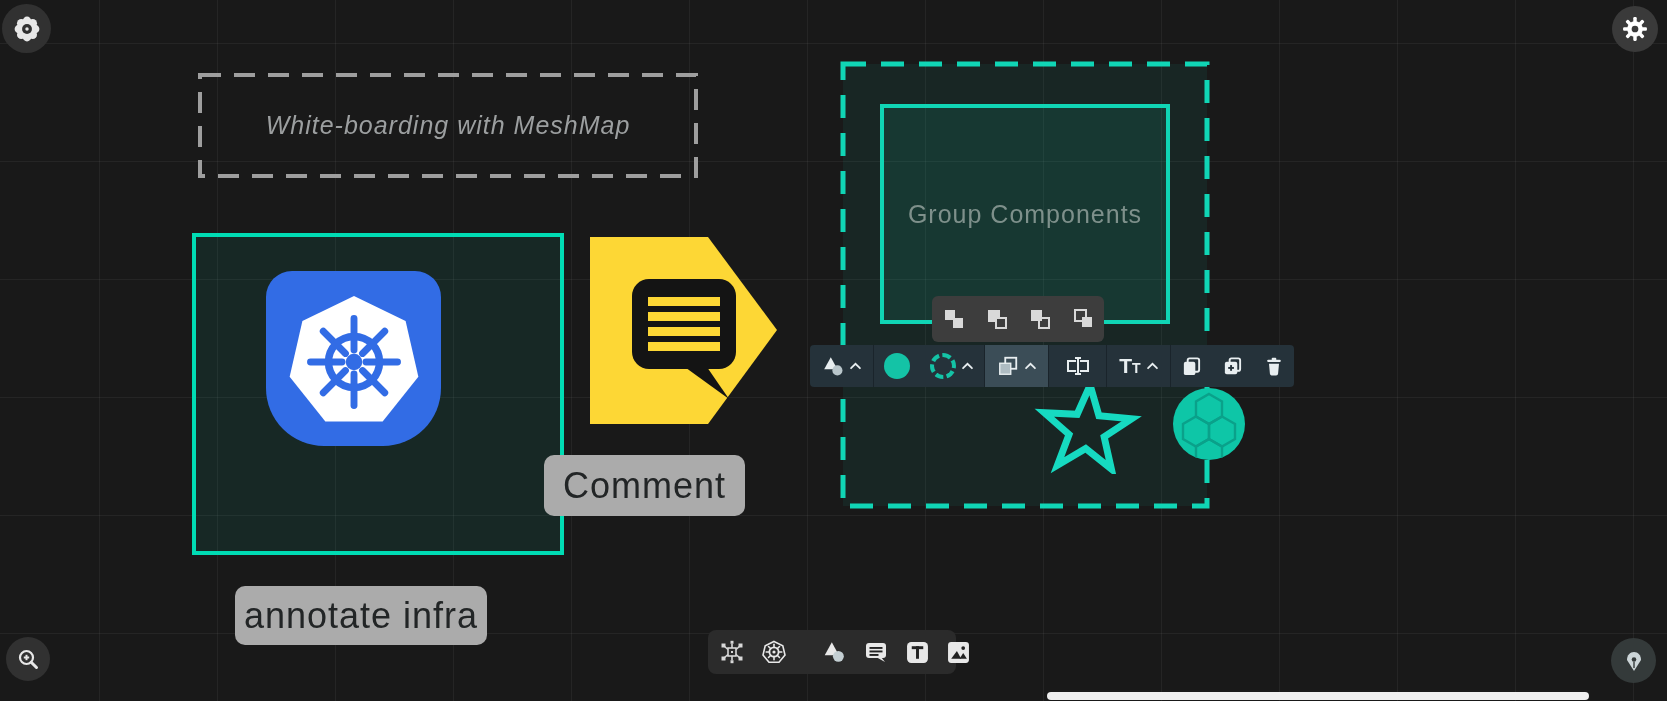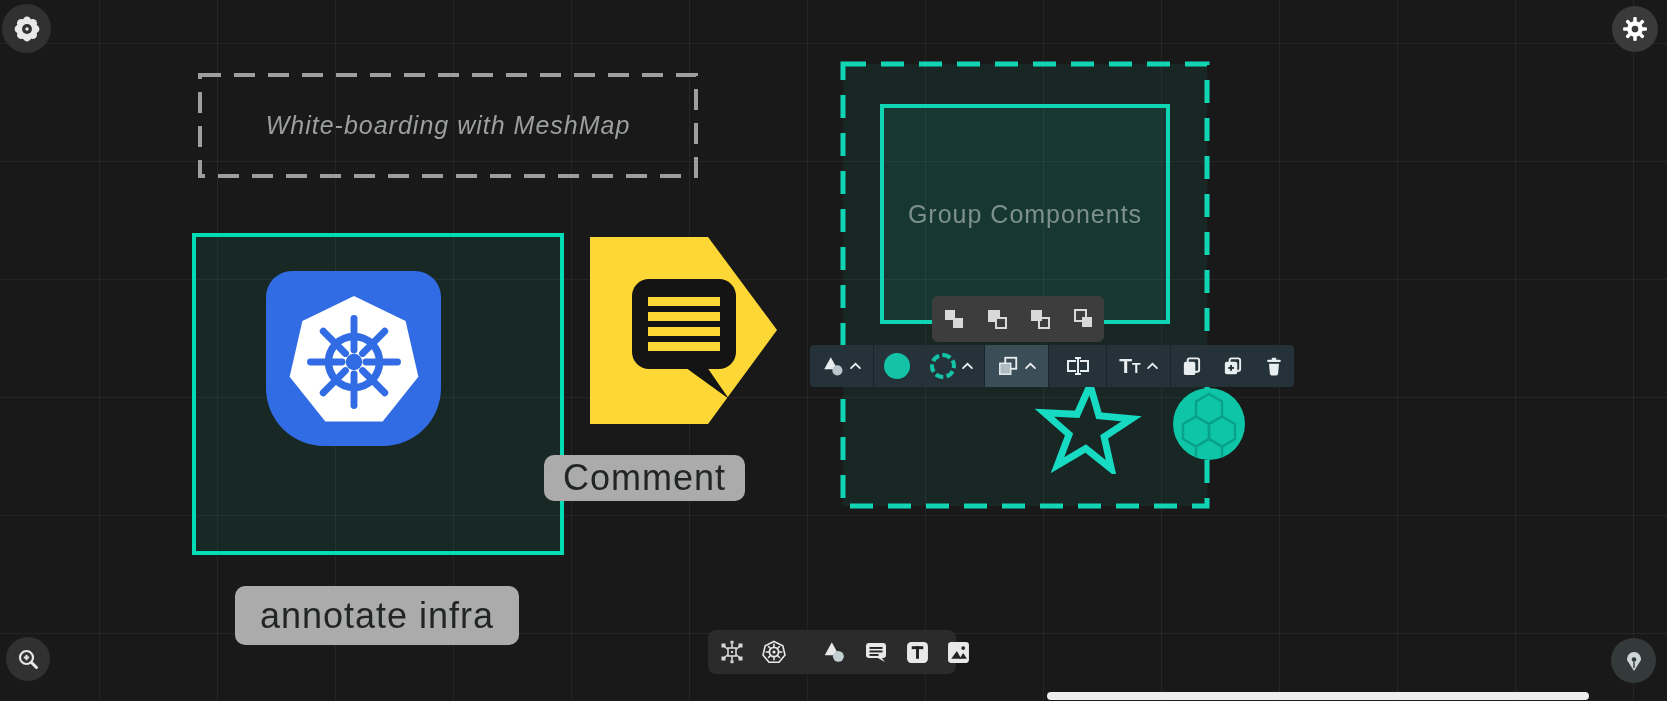--- a/index.html
+++ b/index.html
@@ -148,23 +148,23 @@
       <g>
         <polygon points="110,120 139,162 92,128" fill="#141414"></polygon>
         <rect x="42" y="42" width="104" height="90" rx="17" fill="#141414"></rect>
         <rect x="58" y="60" width="72" height="9" fill="#FDD735"></rect>
         <rect x="58" y="75" width="72" height="9" fill="#FDD735"></rect>
         <rect x="58" y="90" width="72" height="9" fill="#FDD735"></rect>
         <rect x="58" y="105" width="72" height="9" fill="#FDD735"></rect>
       </g>
     </svg>
   </div>
-  <div class="tag-label abs" style="left:544px;top:455px;width:201px;height:46px;">Comment</div>
-
-  <div class="tag-label abs" style="left:235px;top:586px;width:284px;height:59px;">annotate infra</div>
+  <div class="tag-label abs" style="left:544px;top:455px;width:201px;height:61px;">Comment</div>
+
+  <div class="tag-label abs" style="left:235px;top:586px;width:252px;height:59px;">annotate infra</div>
 
   <div class="abs" style="left:1025px;top:382px;width:124px;height:92px;">
     <svg width="124" height="92" viewBox="0 0 124 92">
       <polygon transform="rotate(4 62 48)" points="62,3 72.9,33 105.7,33.8 79.6,53.7 89,85.2 62,66.5 35,85.2 44.4,53.7 18.3,33.8 51.1,33" fill="none" stroke="#16DAC1" stroke-width="7" stroke-linejoin="miter"></polygon>
     </svg>
   </div>
 
   <div class="abs" style="left:1173px;top:388px;width:72px;height:72px;">
     <svg width="72" height="72" viewBox="0 0 72 72">
       <defs>

